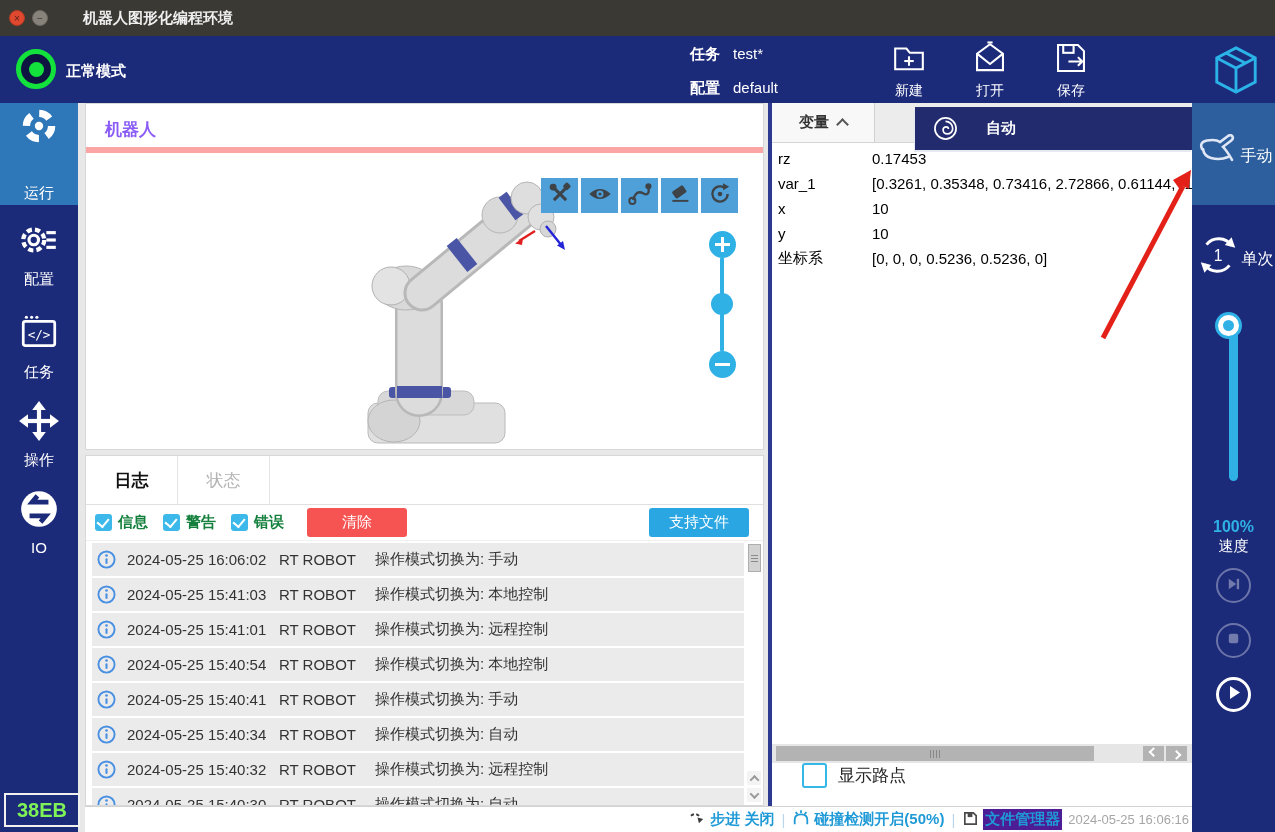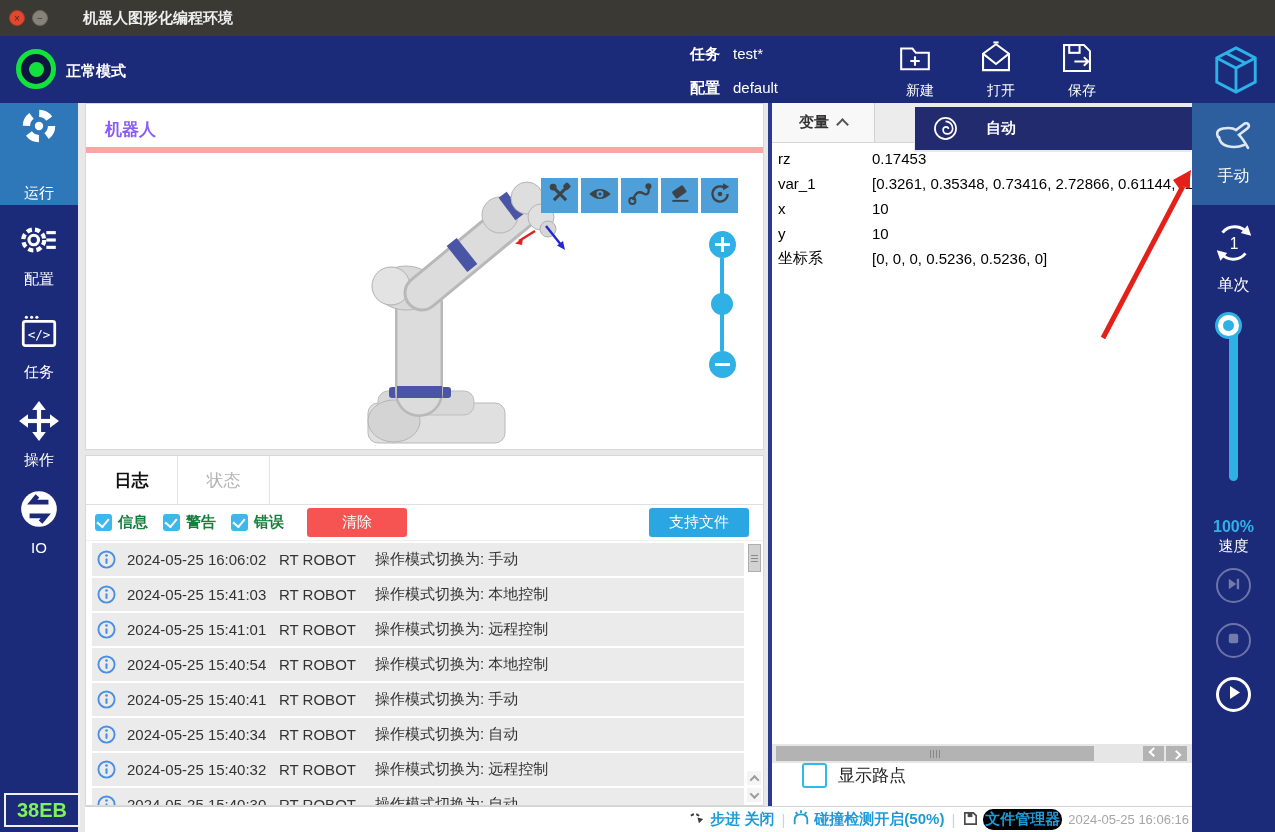--- a/index.html
+++ b/index.html
@@ -15,21 +15,21 @@
   .wintitle { color:#efefef; font-size:15px; font-weight:bold; margin-left:28px; }
 
   
   .header { left:0; top:36px; width:1275px; height:67px; background:#1c2a7a; }
   .mode-ind { left:16px; top:13px; width:40px; height:40px; border-radius:50%; border:5px solid #14e23c; background:#0d1540; display:flex; align-items:center; justify-content:center; }
   .mode-ind .dot { width:15px; height:15px; border-radius:50%; background:#14e23c; }
   .mode-label { left:66px; top:26px; color:#fff; font-size:15px; font-weight:bold; }
   .hdr-kv { color:#fff; font-size:15px; display:flex; gap:13px; }
   .hdr-kv .k { font-weight:bold; }
   .hdr-actions { left:884px; top:3px; display:flex; gap:31px; }
-  .hdr-action { width:50px; display:flex; flex-direction:column; align-items:flex-end; cursor:pointer; }
+  .hdr-action { width:50px; display:flex; flex-direction:column; align-items:center; cursor:pointer; }
   .hdr-action .lbl { color:#fff; font-size:14px; margin-top:1px; }
   .logo { left:1212px; top:9px; }
 
   
   .lsidebar { left:0; top:103px; width:78px; height:729px; background:#1c2a7a; }
   .nav-item { left:0; width:78px; display:flex; flex-direction:column; align-items:center; justify-content:center; color:#fff; cursor:pointer; }
   .nav-item .lbl { font-size:15px; margin-top:5px; }
   .nav-item.active { background:#2e77b8;gap:28px; }
 
   
@@ -67,21 +67,21 @@
   .vbtns { position:absolute; bottom:0; right:0; display:flex; flex-direction:column; gap:3px; }
   .vbtn { width:14px; height:14px; background:#f4f4f4; display:flex; align-items:center; justify-content:center; cursor:pointer; }
   .chev { width:7px; height:7px; border-left:2px solid #9a9a9a; border-top:2px solid #9a9a9a; }
   .chev.up { transform:rotate(45deg) translate(1px,1px); }
   .chev.down { transform:rotate(225deg) translate(1px,1px); }
 
   
   .statusbar { left:85px; top:806px; width:1107px; height:26px; background:#fff; border-top:1px solid #d2d2d2; display:flex; align-items:center; justify-content:flex-end; padding-right:3px; font-size:15px; }
   .sb-item { color:#1f9ad6; font-weight:bold; display:flex; align-items:center; gap:4px; }
   .sb-div { color:#b9d6ea; margin:0 7px; font-weight:normal; }
-  .sb-fm { background:#000000; padding:1px 2px;border-radius:10px; }
+  .sb-fm { background:#4c1d95; padding:1px 2px; }
   .sb-time { color:#a6a6a6; font-size:13px; margin-left:6px; font-weight:normal; }
   .robot-id { left:4px; top:793px; width:76px; height:34px; border:2px solid #f0f0f0; color:#7ef257; font-size:20px; font-weight:bold; display:flex; align-items:center; justify-content:center; z-index:5; }
 
   
   .splitter { left:768px; top:103px; width:4px; height:729px; background:#2c3a92; }
   .right-panel { left:772px; top:103px; width:420px; height:703px; background:#fff; }
   .vp-header { height:40px; background:#ececec; border-bottom:1px solid #d5d5d5; display:flex; }
   .vp-tab { width:103px; height:100%; background:#f8f8f8; border-right:1px solid #d0d0d0; display:flex; align-items:center; justify-content:center; gap:9px; font-size:15px; font-weight:bold; color:#333; cursor:pointer; }
   .caret-up { width:9px; height:9px; border-left:2px solid #555; border-top:2px solid #555; transform:rotate(45deg); margin-top:4px; }
   .vp-rows { padding-top:3px; }
@@ -94,21 +94,21 @@
   .hbtn { position:absolute; top:2px; width:21px; height:15px; background:#b3b3b3; display:flex; align-items:center; justify-content:center; cursor:pointer; }
   .hchev { width:7px; height:7px; border-left:2px solid #fff; border-top:2px solid #fff; }
   .hchev.left { transform:rotate(-45deg) translate(1px,-1px); }
   .hchev.right { transform:rotate(135deg) translate(1px,-1px); }
   .wp-row { position:absolute; left:16px; top:660px; display:flex; align-items:center;padding-left:14px; }
   .wp-cb { width:25px; height:25px; border:2px solid #35b8e8; border-radius:3px; background:#fff; cursor:pointer; }
   .wp-lbl { font-size:17px; color:#222; margin-left:11px; }
 
   
   .rsidebar { left:1192px; top:103px; width:83px; height:729px; background:#1c2a7a; }
-  .rs-item { width:83px; display:flex; flex-direction:column; align-items:center; color:#fff; cursor:pointer; }
+  .rs-item { width:83px; display:flex; flex-direction:row; align-items:center; color:#fff; cursor:pointer; }
   .rs-item .lbl { font-size:16px; margin-top:4px; }
   .rs-manual { position:absolute; top:0; height:102px; background:#2d5f9e; justify-content:center; }
   .rs-single { position:absolute; top:113px; height:82px; justify-content:center; }
   .speed-track { position:absolute; left:37px; top:222px; width:9px; height:156px; background:#2fb1e6; border-radius:5px; }
   .speed-handle { position:absolute; left:26px; top:212px; width:21px; height:21px; background:#2fb1e6; border:5px solid #fff; border-radius:50%; box-shadow:0 0 0 3px #2fb1e6; cursor:pointer; }
   .speed-val { position:absolute; left:0; top:415px; width:83px; text-align:center; color:#2fb1e6; font-size:16px; font-weight:bold; }
   .speed-lbl { position:absolute; left:0; top:434px; width:83px; text-align:center; color:#fff; font-size:15px; }
   .pb-btn { position:absolute; left:24px; width:35px; height:35px; border-radius:50%; display:flex; align-items:center; justify-content:center; cursor:pointer; }
   .pb-btn.dim { border:2px solid rgba(255,255,255,0.35); }
   .pb-btn.lit { border:3px solid #fff; }

